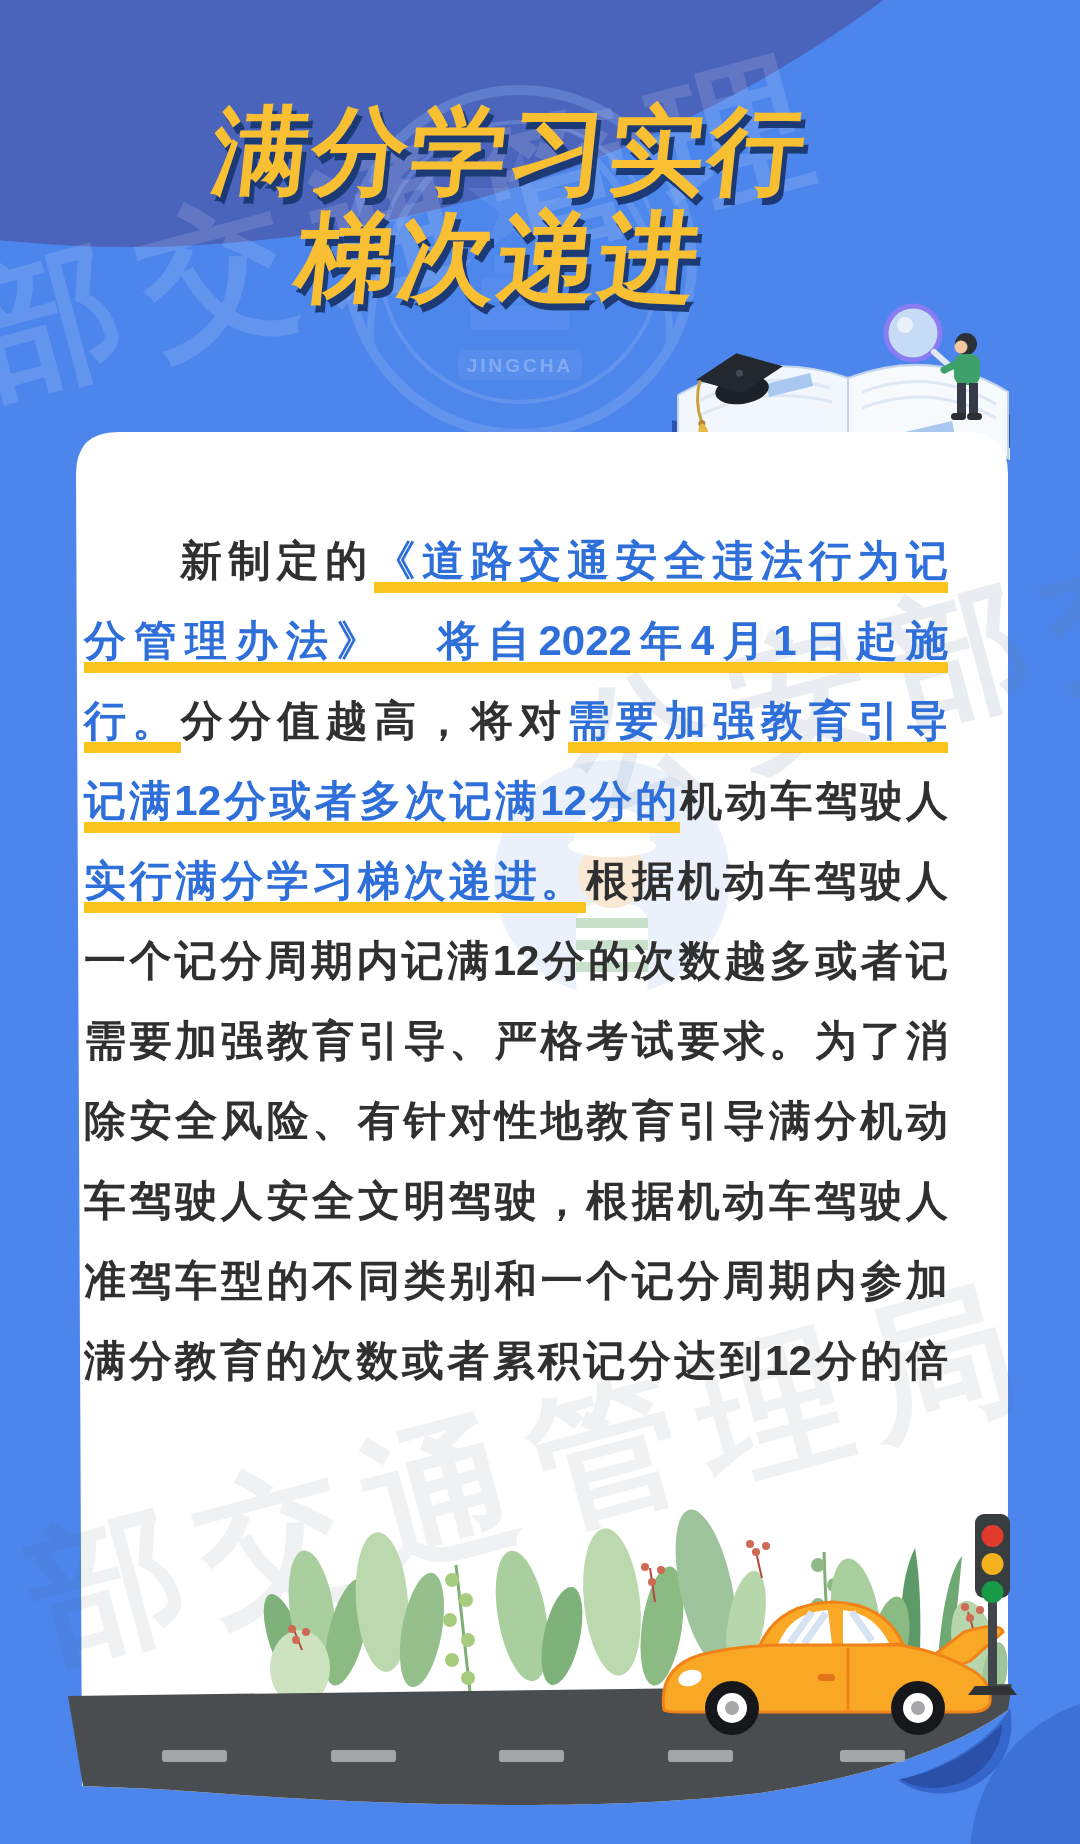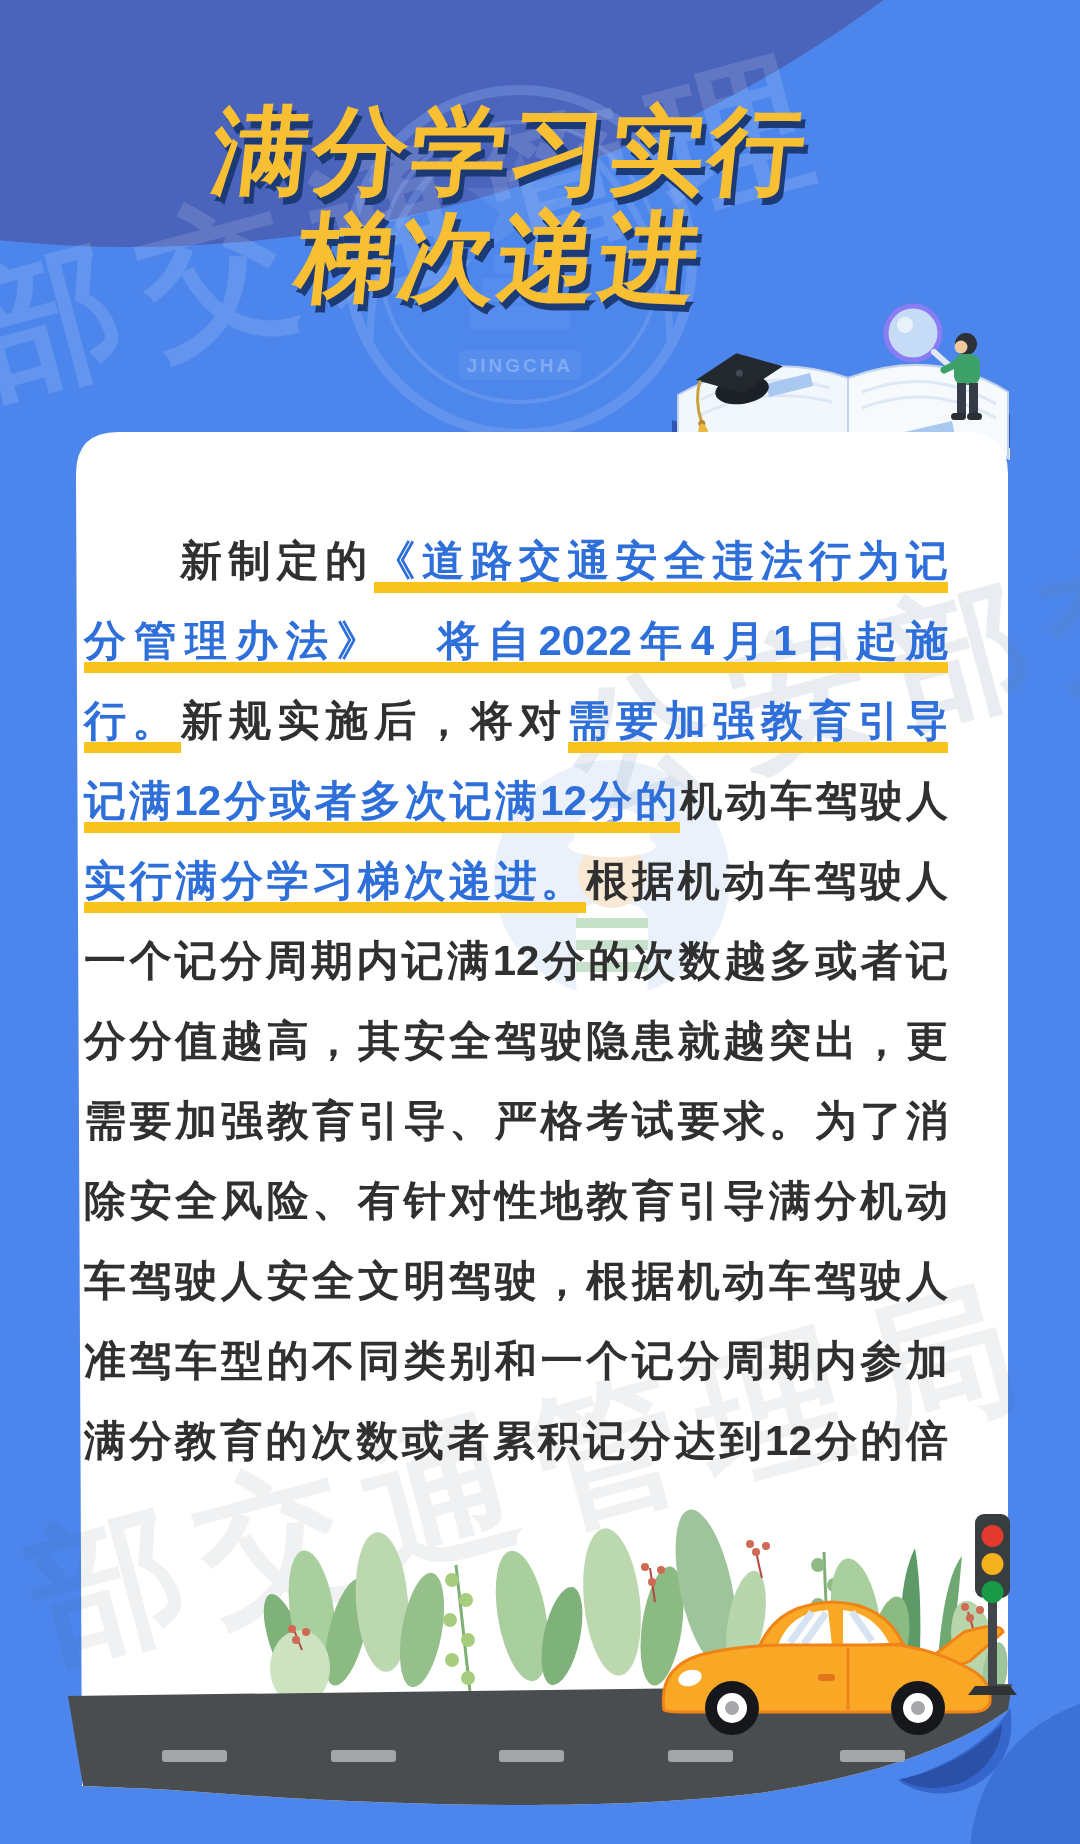--- a/index.html
+++ b/index.html
@@ -237,25 +237,24 @@
   </svg>
 
   <div class="title">
     <div class="title-line l1">满分学习实行</div>
     <div class="title-line l2">梯次递进</div>
   </div>
 
   <div class="paragraph">
       <div class="tline" style="padding-left: 96px;"><span class="seg">新制定的</span><span class="hl">《道路交通安全违法行为记</span></div>
       <div class="tline"><span class="hl">分管理办法》　将自2022年4月1日起施</span></div>
-      <div class="tline"><span class="hl">行。</span><span class="seg">新规实施后，将对</span><span class="hl">需要加强教育引导</span></div>
+      <div class="tline"><span class="hl">行。</span><span class="seg">分分值越高，将对</span><span class="hl">需要加强教育引导</span></div>
       <div class="tline"><span class="hl">记满12分或者多次记满12分的</span><span class="seg">机动车驾驶人</span></div>
       <div class="tline"><span class="hl">实行满分学习梯次递进。</span><span class="seg">根据机动车驾驶人</span></div>
       <div class="tline"><span class="seg">一个记分周期内记满12分的次数越多或者记</span></div>
-      <div class="tline"><span class="seg">分分值越高，其安全驾驶隐患就越突出，更</span></div>
       <div class="tline"><span class="seg">需要加强教育引导、严格考试要求。为了消</span></div>
       <div class="tline"><span class="seg">除安全风险、有针对性地教育引导满分机动</span></div>
       <div class="tline"><span class="seg">车驾驶人安全文明驾驶，根据机动车驾驶人</span></div>
       <div class="tline"><span class="seg">准驾车型的不同类别和一个记分周期内参加</span></div>
       <div class="tline"><span class="seg">满分教育的次数或者累积记分达到12分的倍</span></div>
     </div>
 
 </div>
 
 </body></html>

